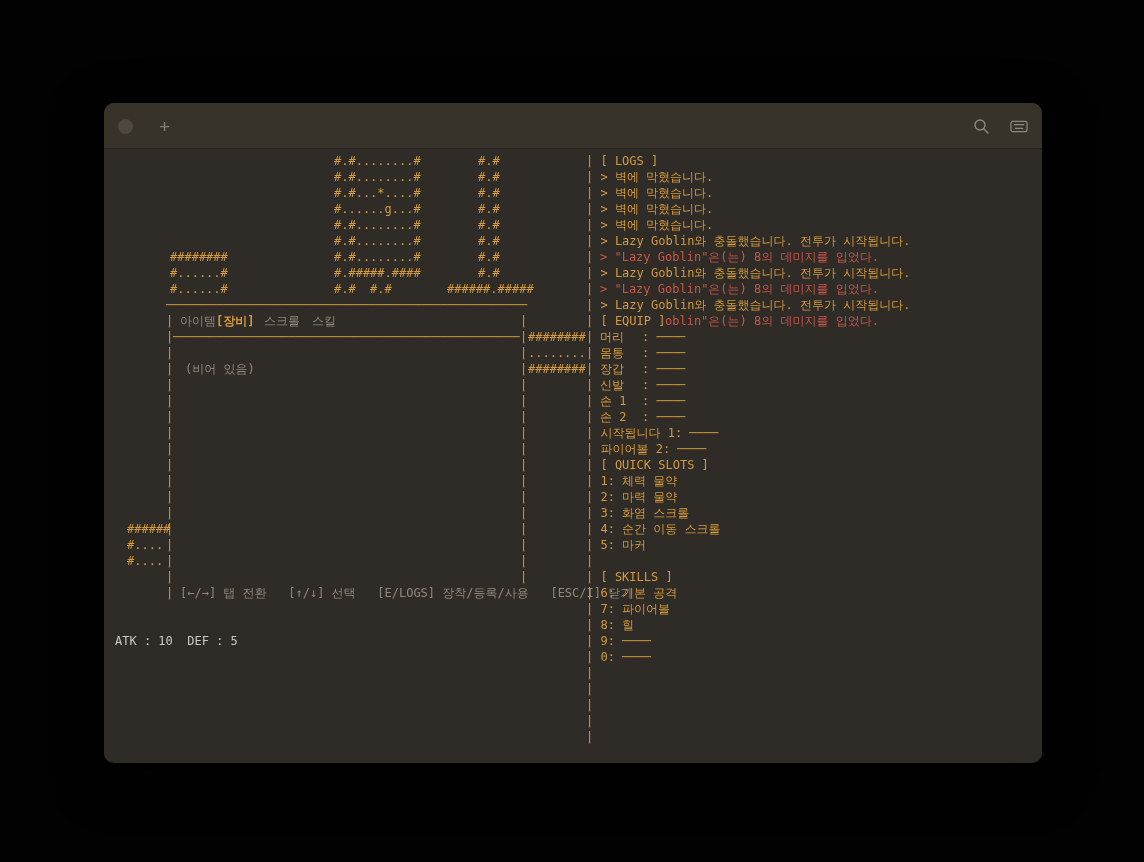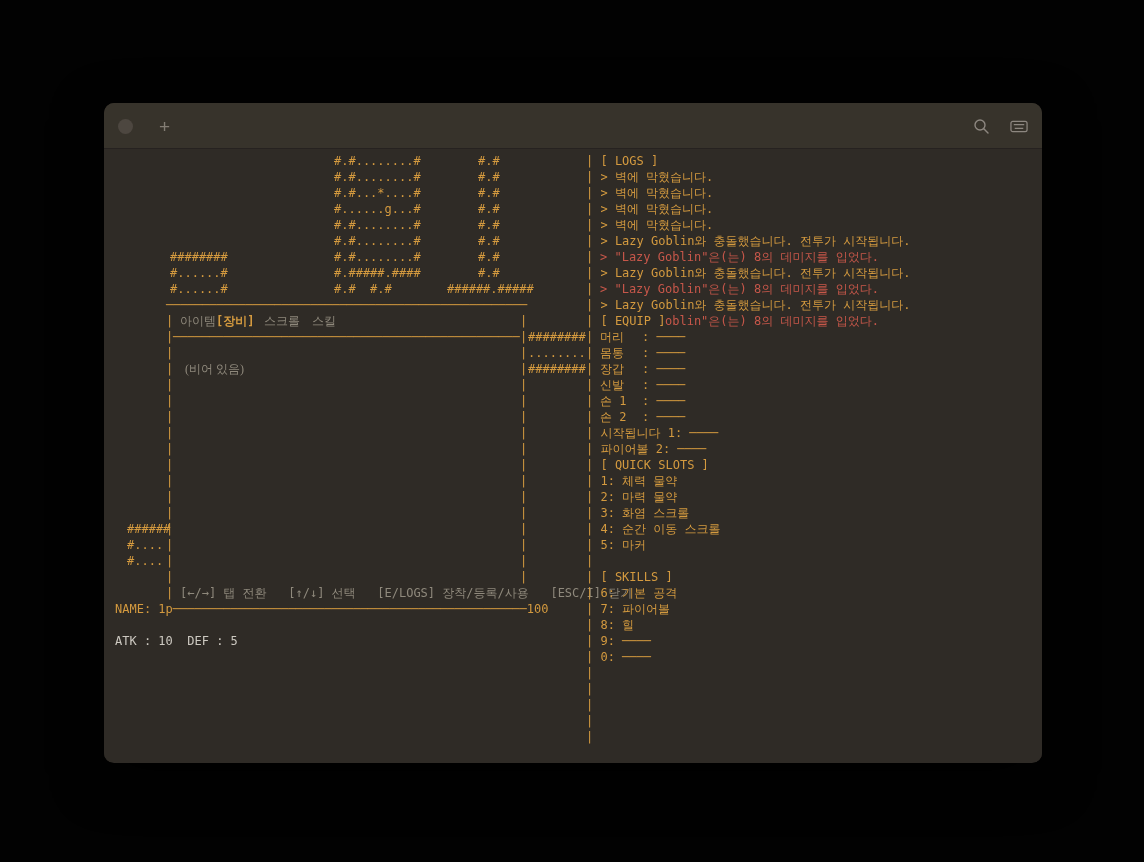--- a/index.html
+++ b/index.html
@@ -131,21 +131,21 @@
       <div class="seg amber" style="left: 482px; top: 180px;">|</div>
       <div class="seg amber" style="left: 496px; top: 180px;">머리</div>
       <div class="seg amber" style="left: 538px; top: 180px;">: ────</div>
       <div class="seg amber" style="left: 62px; top: 196px;">|</div>
       <div class="seg amber" style="left: 416px; top: 196px;">|</div>
       <div class="seg amber" style="left: 424px; top: 196px;">........</div>
       <div class="seg amber" style="left: 482px; top: 196px;">|</div>
       <div class="seg amber" style="left: 496px; top: 196px;">몸통</div>
       <div class="seg amber" style="left: 538px; top: 196px;">: ────</div>
       <div class="seg amber" style="left: 62px; top: 212px;">|</div>
-      <div class="seg dim" style="left: 81px; top: 212px; font-family: Liberation Serif, serif;">(비어 있음)</div>
+      <div class="seg dim" style="left: 81px; top: 212px;">(비어 있음)</div>
       <div class="seg amber" style="left: 416px; top: 212px;">|</div>
       <div class="seg amber" style="left: 424px; top: 212px;">########</div>
       <div class="seg amber" style="left: 482px; top: 212px;">|</div>
       <div class="seg amber" style="left: 496px; top: 212px;">장갑</div>
       <div class="seg amber" style="left: 538px; top: 212px;">: ────</div>
       <div class="seg amber" style="left: 62px; top: 228px;">|</div>
       <div class="seg amber" style="left: 416px; top: 228px;">|</div>
       <div class="seg amber" style="left: 482px; top: 228px;">|</div>
       <div class="seg amber" style="left: 496px; top: 228px;">신발</div>
       <div class="seg amber" style="left: 538px; top: 228px;">: ────</div>
@@ -188,21 +188,20 @@
       <div class="seg amber" style="left: 23px; top: 404px;">#....</div>
       <div class="seg amber" style="left: 62px; top: 404px;">|</div>
       <div class="seg amber" style="left: 416px; top: 404px;">|</div>
       <div class="seg amber" style="left: 482px; top: 404px;">|</div>
       <div class="seg amber" style="left: 62px; top: 420px;">|</div>
       <div class="seg amber" style="left: 416px; top: 420px;">|</div>
       <div class="seg amber" style="left: 482px; top: 420px;">| [ SKILLS ]</div>
       <div class="seg amber" style="left: 62px; top: 436px;">|</div>
       <div class="seg dim" style="left: 76px; top: 436px;">[←/→] 탭 전환   [↑/↓] 선택   [E/LOGS] 장착/등록/사용   [ESC/I] 닫기</div>
       <div class="seg amber" style="left: 482px; top: 436px;">| 6: 기본 공격</div>
-      <div class="seg amber" style="left: 11px; top: 452px;">NAME: 1p─────────────────────────────────────────────────100</div>
       <div class="seg amber" style="left: 482px; top: 452px;">| 7: 파이어볼</div>
       <div class="seg amber" style="left: 482px; top: 468px;">| 8: 힐</div>
       <div class="seg light" style="left: 11px; top: 484px;">ATK : 10  DEF : 5</div>
       <div class="seg amber" style="left: 482px; top: 484px;">| 9: ────</div>
       <div class="seg amber" style="left: 482px; top: 500px;">| 0: ────</div>
       <div class="seg amber" style="left: 482px; top: 516px;">|</div>
       <div class="seg amber" style="left: 482px; top: 532px;">|</div>
       <div class="seg amber" style="left: 482px; top: 548px;">|</div>
       <div class="seg amber" style="left: 482px; top: 564px;">|</div>
       <div class="seg amber" style="left: 482px; top: 580px;">|</div>

